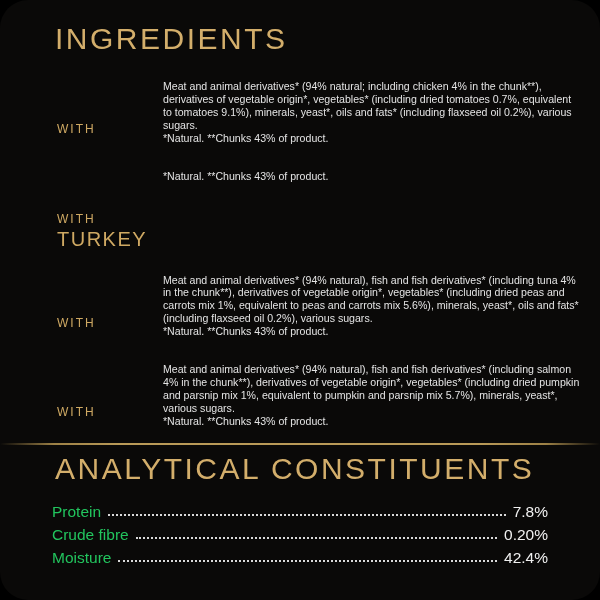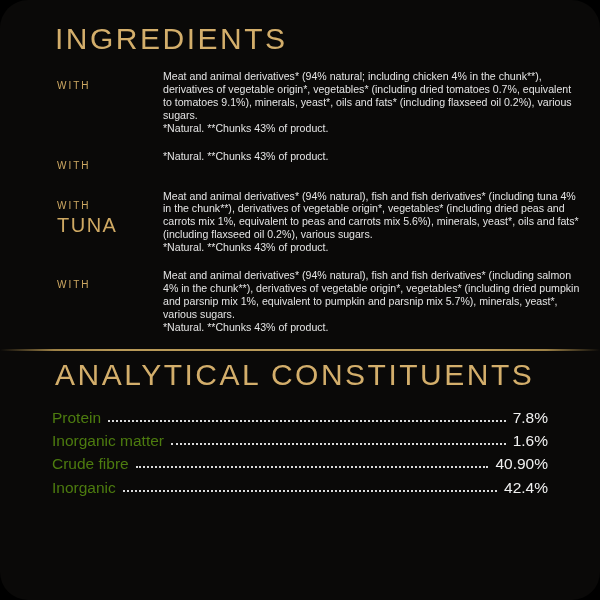--- a/index.html
+++ b/index.html
@@ -32,34 +32,36 @@
     margin-bottom: 15px;
   }
   .section-label {
     width: 106px;
     flex: 0 0 106px;
     padding-top: 11px;
     color: #cfa963;
     line-height: 1;
   }
   .label-with {
-    font-size: 10px;
+    font-size: 12px;
     letter-spacing: 2px;
     margin-bottom: 4px;
+    margin-top: 42px;
   }
   .label-name {
     font-size: 20px;
     letter-spacing: 1.5px;
   }
   .section-text {
     width: 418px;
     flex: 0 0 418px;
     color: #e4e4e4;
     font-size: 10.6px;
     line-height: 12.9px;
+    margin-top: 10px;
   }
   .divider {
     height: 2px;
     margin-top: 10px;
     background: linear-gradient(90deg,
       rgba(157,129,70,0) 0%,
       #9d8146 9%,
       #b99a58 20%,
       #b99a58 80%,
       #9d8146 91%,
@@ -70,21 +72,21 @@
   }
   .constituents-table {
     padding: 13px 52px 0 52px;
   }
   .constituent-row {
     display: flex;
     align-items: flex-end;
     height: 23.3px;
   }
   .row-label {
-    color: #4d7c0f;
+    color: #22c55e;
     font-size: 15.5px;
     line-height: 1.1;
     white-space: nowrap;
   }
   .row-dots {
     flex: 1;
     border-bottom: 2px dotted #d9d9d9;
     margin: 0 7px 4px 7px;
   }
   .row-value {
@@ -110,30 +112,30 @@
       </div>
       <div class="section-text">
         <div>Meat and animal derivatives* (94% natural; including chicken 4% in the chunk**), derivatives of vegetable origin*, vegetables* (including dried tomatoes 0.7%, equivalent to tomatoes 9.1%), minerals, yeast*, oils and fats* (including flaxseed oil 0.2%), various sugars.</div>
         <div>*Natural. **Chunks 43% of product.</div>
       </div>
     </div>
 
     <div class="section">
       <div class="section-label">
         <div class="label-with">WITH</div>
+        <div class="label-name">TURKEY</div>
       </div>
       <div class="section-text">
         <div>*Natural. **Chunks 43% of product.</div>
       </div>
     </div>
 
     <div class="section">
       <div class="section-label">
         <div class="label-with">WITH</div>
-        <div class="label-name">TUNA</div>
       </div>
       <div class="section-text">
         <div>Meat and animal derivatives* (94% natural), fish and fish derivatives* (including tuna 4% in the chunk**), derivatives of vegetable origin*, vegetables* (including dried peas and carrots mix 1%, equivalent to peas and carrots mix 5.6%), minerals, yeast*, oils and fats* (including flaxseed oil 0.2%), various sugars.</div>
         <div>*Natural. **Chunks 43% of product.</div>
       </div>
     </div>
 
     <div class="section">
       <div class="section-label">
         <div class="label-with">WITH</div>
@@ -152,33 +154,28 @@
 
   <div class="constituents-table">
 
     <div class="constituent-row">
       <span class="row-label">Protein</span>
       <span class="row-dots"></span>
       <span class="row-value">7.8%</span>
     </div>
 
 
-    <div class="constituent-row">
-      <span class="row-label">Inorganic matter</span>
-      <span class="row-dots"></span>
-      <span class="row-value">1.6%</span>
-    </div>
 
     <div class="constituent-row">
       <span class="row-label">Crude fibre</span>
       <span class="row-dots"></span>
-      <span class="row-value">40.90%</span>
+      <span class="row-value">0.20%</span>
     </div>
 
     <div class="constituent-row">
-      <span class="row-label">Inorganic</span>
+      <span class="row-label">Moisture</span>
       <span class="row-dots"></span>
       <span class="row-value">42.4%</span>
     </div>
 
   </div>
 
 </div>
 
 </body></html>

